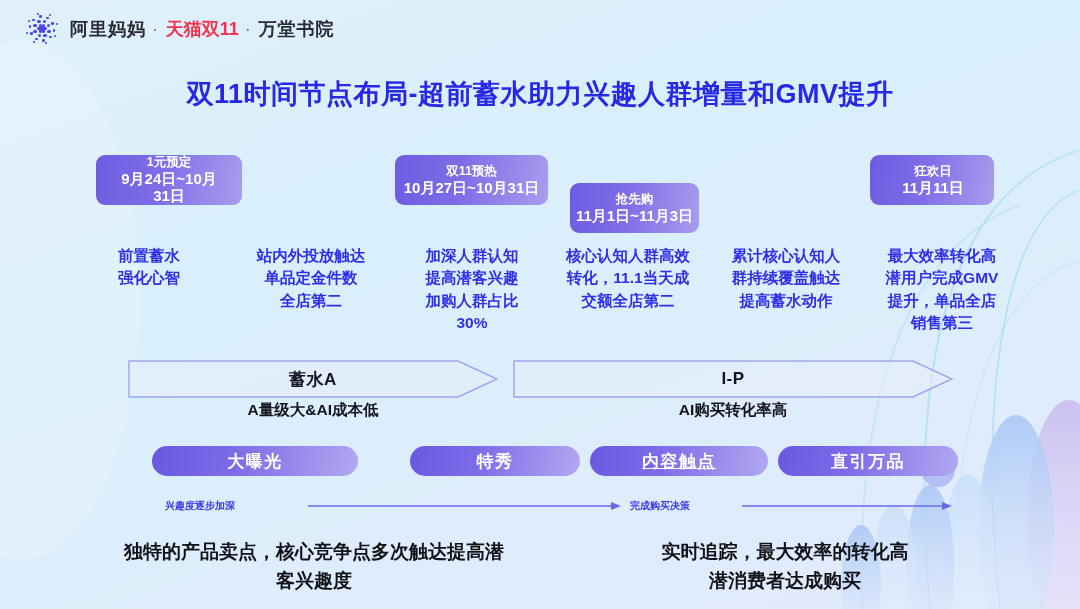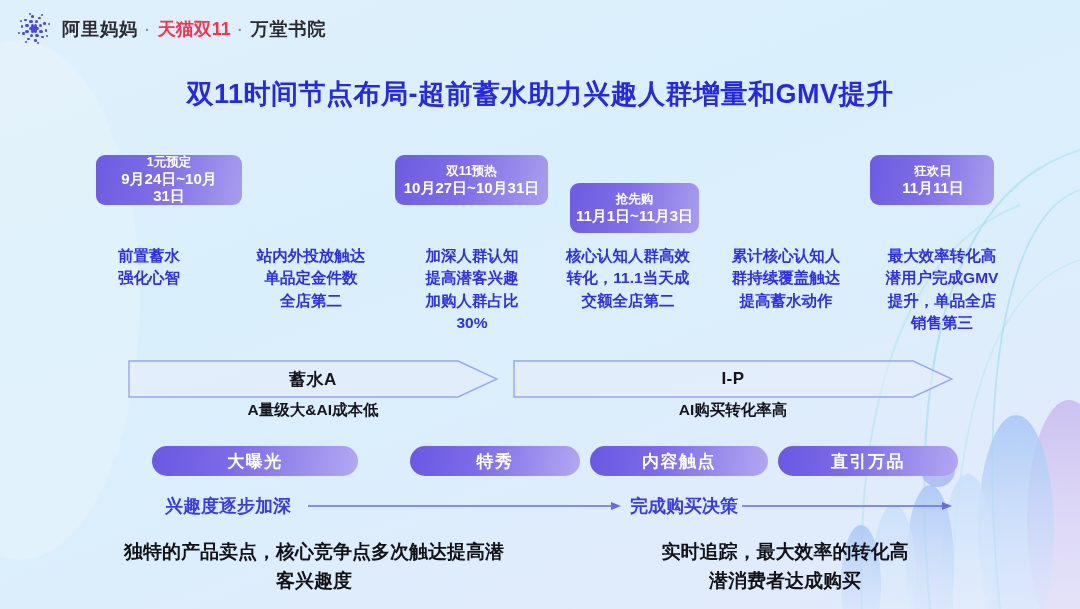--- a/index.html
+++ b/index.html
@@ -16,21 +16,21 @@
   }
 
   
   .deco { position: absolute; pointer-events: none; }
 
   
   #header {
     position: absolute; left: 0; top: 0;
     width: 1080px; height: 57px;
     display: flex; align-items: center;
-    padding-left: 16px;
+    padding-left: 24px;
     z-index: 6;
   }
   #logo-mark { width: 36px; height: 36px; position: relative; flex: 0 0 36px; }
   #logo-mark i {
     position:absolute; background:#4b46e8; border-radius:50%;
     width:3.2px; height:3.2px;
   }
   .brand-text {
     margin-left: 10px;
     font-size: 18px; font-weight: 700; color: #2a2a33;
@@ -101,21 +101,21 @@
     color:#fff;
     display:flex; align-items:center; justify-content:center;
     font-size: 17px; font-weight: 800; letter-spacing: 1.5px;
   }
 
   
   #flow { position:absolute; top:496px; left:0; width:1080px; height:24px; z-index:5; }
   .flow-label {
     position:absolute; top:0; height:20px;
     display:flex; align-items:center;
-    font-size:18px; font-weight:800; color:#3b3be6;
+    font-size:10px; font-weight:800; color:#3b3be6;
     white-space: nowrap;
   }
   .flow-arrow { position:absolute; top: 3px; height:14px; }
 
   
   #summary { position:absolute; top:538px; left:0; width:1080px; z-index:5; }
   .sum {
     position:absolute; top:0;
     text-align:center;
     font-size: 19px; font-weight: 800; color:#121219;
@@ -249,21 +249,21 @@
         <path d="M1 1 H400 V1 L439 19 L400 37 V37 H1 Z" fill="#e7edfc" fill-opacity=".55" stroke="#9aa6ef" stroke-width="1.4"></path>
       </svg>
       <div class="ba-label">I-P</div>
       <div class="ba-sub" style="left:0;width:440px;">AI购买转化率高</div>
     </div>
   </div>
 
   <div id="pills">
     <div class="pill" style="left:152px; width:206px;">大曝光</div>
     <div class="pill" style="left:410px; width:170px;">特秀</div>
-    <div class="pill" style="left:590px; width:178px;">内容触点</div>
+    <div class="pill" style="left:590px; width:178px;text-decoration:underline;">内容触点</div>
     <div class="pill" style="left:778px; width:180px;">直引万品</div>
   </div>
 
   <div id="flow">
     <div class="flow-label" style="left:165px;">兴趣度逐步加深</div>
     <div class="flow-arrow" style="left:308px; width:315px;">
       <svg width="315" height="14" viewBox="0 0 315 14">
         <line x1="0" y1="7" x2="303" y2="7" stroke="#6a6ae8" stroke-width="1.3"></line>
         <path d="M303 3 L313 7 L303 11 Z" fill="#6a6ae8"></path>
       </svg>

